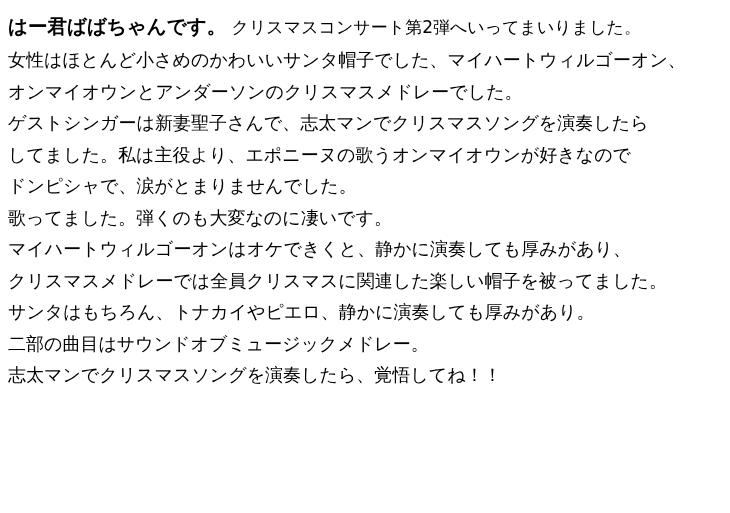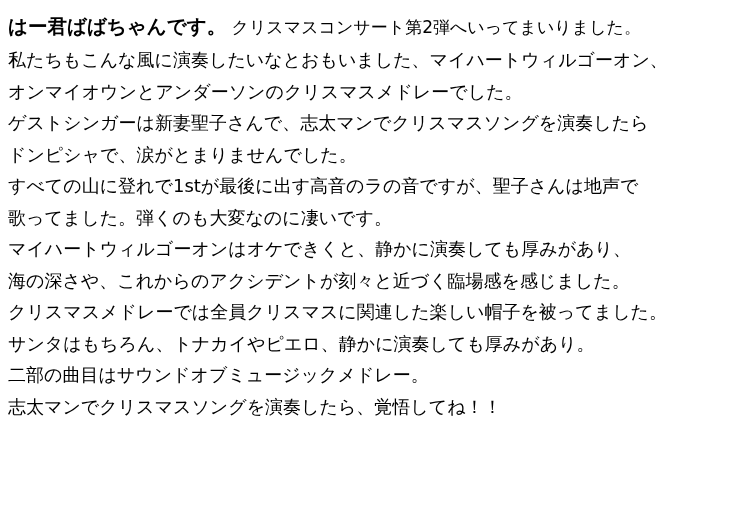--- a/index.html
+++ b/index.html
@@ -41,25 +41,24 @@
     font-size: 17px;
   }
 </style>
 </head>
 <body>
 
 <div class="page">
   <div class="line-first">
     <span class="headline">はー君ばばちゃんです。</span><span class="headline-rest"> クリスマスコンサート第2弾へいってまいりました。</span>
   </div>
-  <div class="line">私たちもこんな風に演奏したいなとおもいました、マイハートウィルゴーオン、</div>
+  <div class="line">女性はほとんど小さめのかわいいサンタ帽子でした、マイハートウィルゴーオン、</div>
   <div class="line">オンマイオウンとアンダーソンのクリスマスメドレーでした。</div>
   <div class="line">ゲストシンガーは新妻聖子さんで、志太マンでクリスマスソングを演奏したら</div>
+  <div class="line">してました。私は主役より、エポニーヌの歌うオンマイオウンが好きなので</div>
   <div class="line">ドンピシャで、涙がとまりませんでした。</div>
-  <div class="line">すべての山に登れで1stが最後に出す高音のラの音ですが、聖子さんは地声で</div>
   <div class="line">歌ってました。弾くのも大変なのに凄いです。</div>
   <div class="line">マイハートウィルゴーオンはオケできくと、静かに演奏しても厚みがあり、</div>
-  <div class="line">海の深さや、これからのアクシデントが刻々と近づく臨場感を感じました。</div>
   <div class="line">クリスマスメドレーでは全員クリスマスに関連した楽しい帽子を被ってました。</div>
   <div class="line">サンタはもちろん、トナカイやピエロ、静かに演奏しても厚みがあり。</div>
   <div class="line">二部の曲目はサウンドオブミュージックメドレー。</div>
   <div class="line">志太マンでクリスマスソングを演奏したら、覚悟してね！！</div>
 </div>
 
 </body></html>

